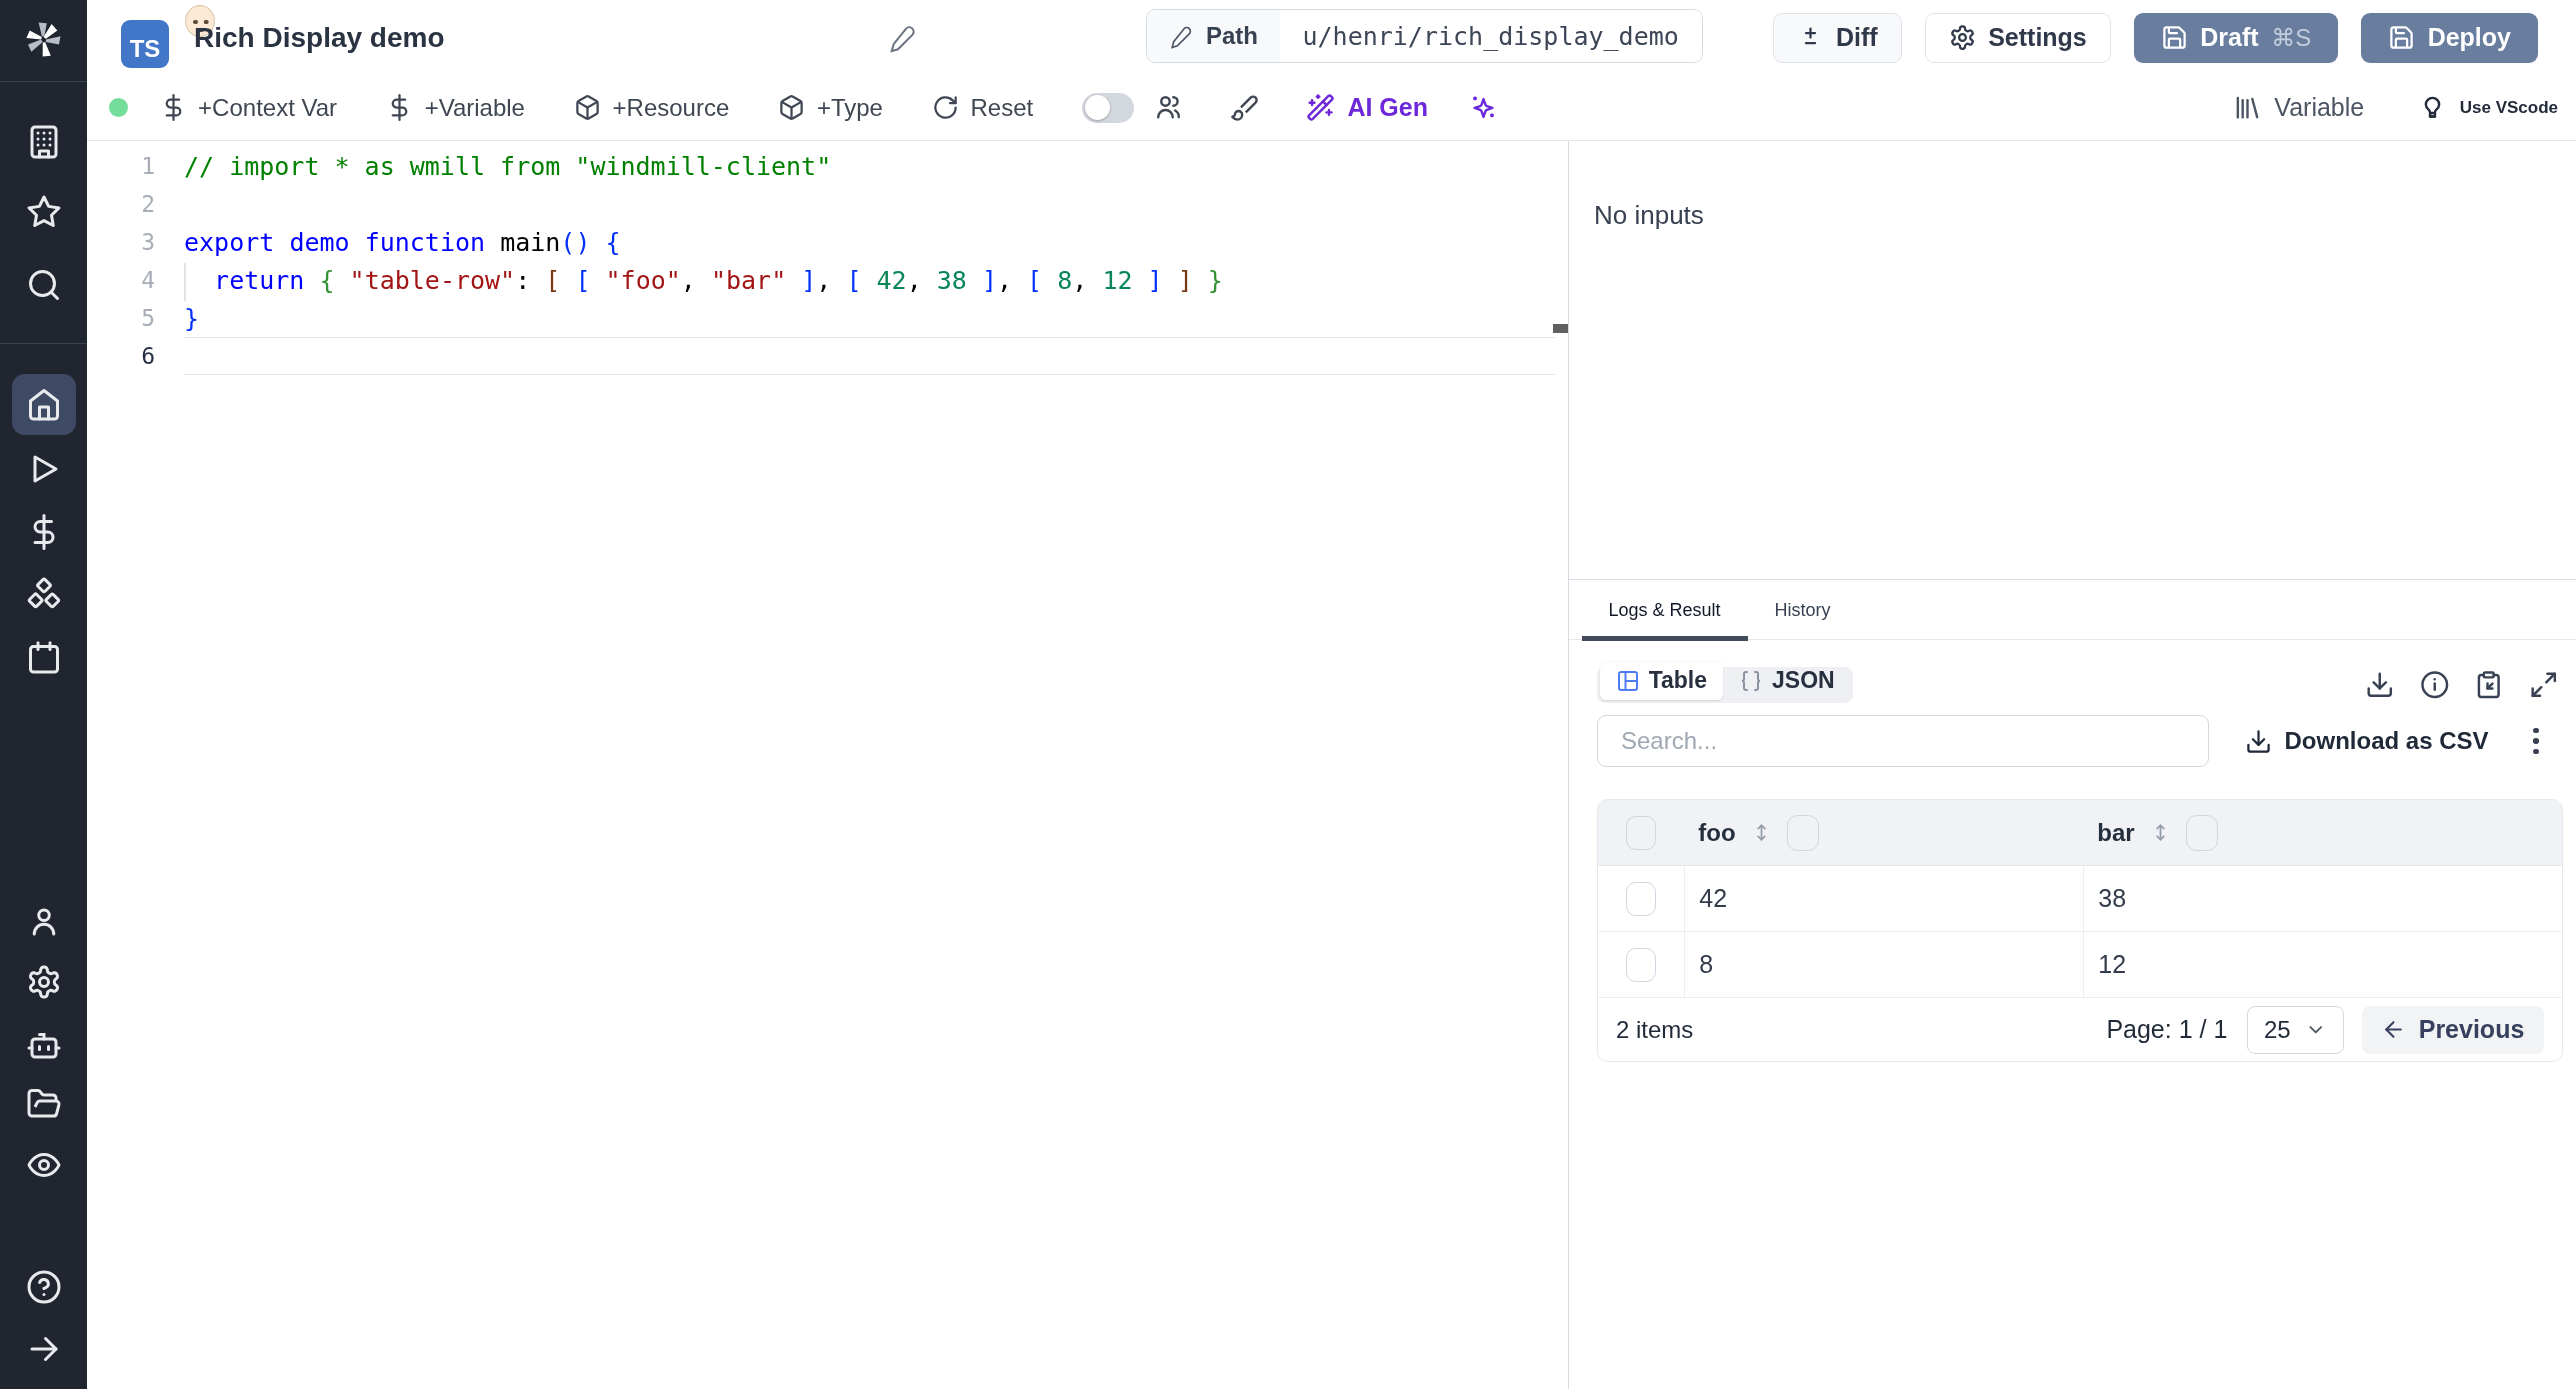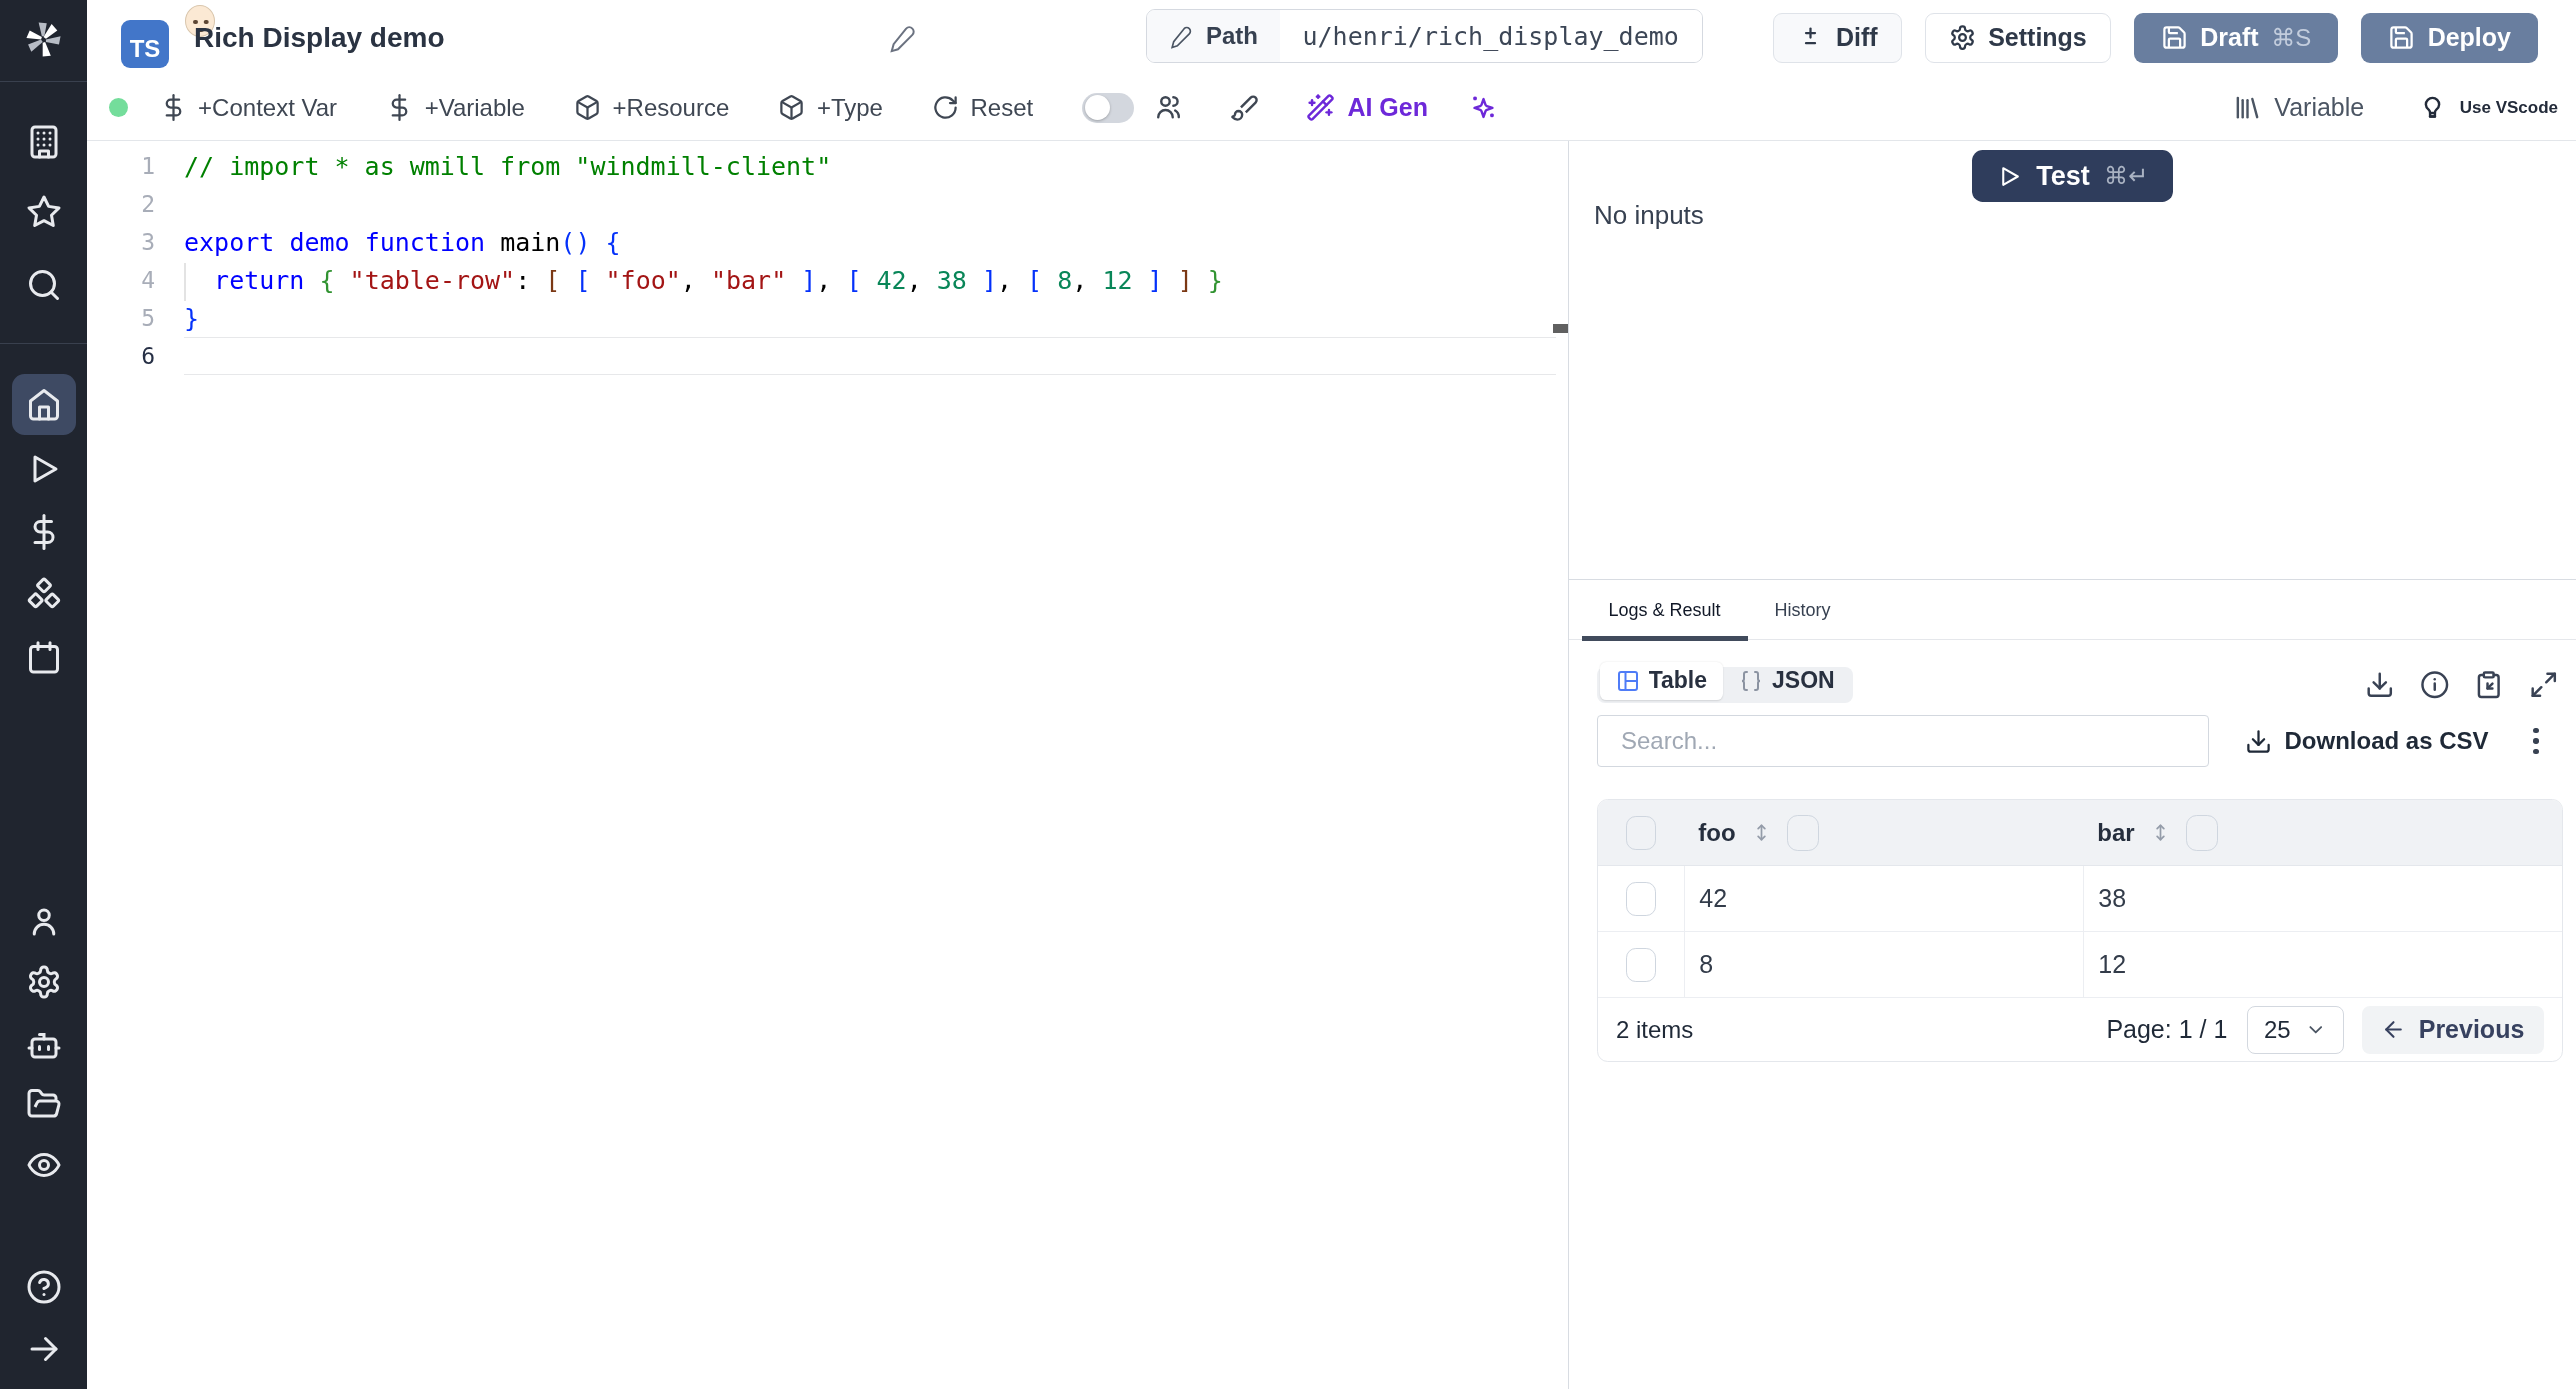--- a/index.html
+++ b/index.html
@@ -80,21 +80,21 @@
   .tab.active::after { content:""; position:absolute; left:0; right:0; bottom:-1.8px; height:4.5px; background:#414b5c; }
   .result-toolbar { position:absolute; top:522px; left:28px; right:18px; height:43px; display:flex; align-items:center; }
   .segmented { display:flex; align-items:flex-end; background:#eef0f3; border-radius:8px; padding:2.7px; height:36px; }
   .seg-opt { display:flex; align-items:center; gap:9px; height:38px; padding:0 16px; border-radius:6.3px; font-size:23px; font-weight:600; color:#28303f; cursor:pointer; }
   .seg-opt.active { background:#fff; box-shadow:0 0.9px 1.8px rgba(0,0,0,.12); }
   .seg-opt svg { width:24px; height:24px; }
   .result-toolbar .spacer { flex:1; }
   .mini-icons { display:flex; align-items:center; gap:25px; color:#394254; }
   .mini-icons svg { width:29.5px; height:29.5px; cursor:pointer; }
   .search-row { position:absolute; top:574px; left:28px; right:12.5px; height:52px; display:flex; align-items:center; }
-  .search-input { width:612px; height:52px; border:1.8px solid #d3d8df; border-radius:4px; font-size:24px; color:#374151; padding:0 23px; outline:none; }
+  .search-input { width:612px; height:52px; border:1.8px solid #d3d8df; border-radius:9px; font-size:24px; color:#374151; padding:0 23px; outline:none; }
   .search-input::placeholder { color:#a0a8b4; }
   .csv-btn { display:flex; align-items:center; gap:12.5px; margin-left:36px; font-size:24px; font-weight:600; color:#1f2937; cursor:pointer; }
   .csv-btn svg { width:27px; height:27px; }
   .kebab { margin-left:auto; margin-right:25px; display:flex; flex-direction:column; gap:5.4px; cursor:pointer; }
   .kebab span { width:5.4px; height:5.4px; border-radius:50%; background:#374151; }
 
   
   .rtable { position:absolute; top:658px; left:28px; width:966px; border:1.8px solid #e4e7ec; border-radius:10.7px; overflow:hidden; background:#fff; }
   .thead { display:flex; background:#f0f2f5; height:66px; border-bottom:1.8px solid #e4e7ec; align-items:center; }
   .col-check { width:86px; display:flex; align-items:center; justify-content:center; }
@@ -412,29 +412,20 @@
             <div class="code-line"><span class="tok-k">export</span><span class="tok-p"> </span><span class="tok-k">demo</span><span class="tok-p"> </span><span class="tok-k">function</span><span class="tok-p"> </span><span class="tok-p">main</span><span class="tok-b">()</span><span class="tok-p"> </span><span class="tok-b">{</span></div>
             <div class="code-line"><span class="tok-p">  </span><span class="tok-k">return</span><span class="tok-p"> </span><span class="tok-g">{</span><span class="tok-p"> </span><span class="tok-s">"table-row"</span><span class="tok-p">: </span><span class="tok-o">[</span><span class="tok-p"> </span><span class="tok-b">[</span><span class="tok-p"> </span><span class="tok-s">"foo"</span><span class="tok-p">, </span><span class="tok-s">"bar"</span><span class="tok-p"> </span><span class="tok-b">]</span><span class="tok-p">, </span><span class="tok-b">[</span><span class="tok-p"> </span><span class="tok-n">42</span><span class="tok-p">, </span><span class="tok-n">38</span><span class="tok-p"> </span><span class="tok-b">]</span><span class="tok-p">, </span><span class="tok-b">[</span><span class="tok-p"> </span><span class="tok-n">8</span><span class="tok-p">, </span><span class="tok-n">12</span><span class="tok-p"> </span><span class="tok-b">]</span><span class="tok-p"> </span><span class="tok-o">]</span><span class="tok-p"> </span><span class="tok-g">}</span></div>
             <div class="code-line"><span class="tok-b">}</span></div>
             <div class="code-line active"></div>
           </div>
         <div class="indent-guide"></div>
         <div class="scroll-marker"></div>
       </div>
 
       <div class="runpanel">
-        <div class="test-row">
-          <div class="test-btn">
-            <svg viewBox="0 0 24 24" fill="none" stroke="currentColor" stroke-width="2" stroke-linejoin="round">
-              <polygon points="6 4 20 12 6 20 6 4"></polygon>
-            </svg>
-            <span>Test</span>
-            <span class="shortcut">⌘↵</span>
-          </div>
-        </div>
         <div class="no-inputs">No inputs</div>
 
         <div class="panel-divider"></div>
         <div class="tabs">
           <div class="tab active">Logs &amp; Result</div>
           <div class="tab">History</div>
         </div>
 
         <div class="result-toolbar">
           <div class="segmented">

